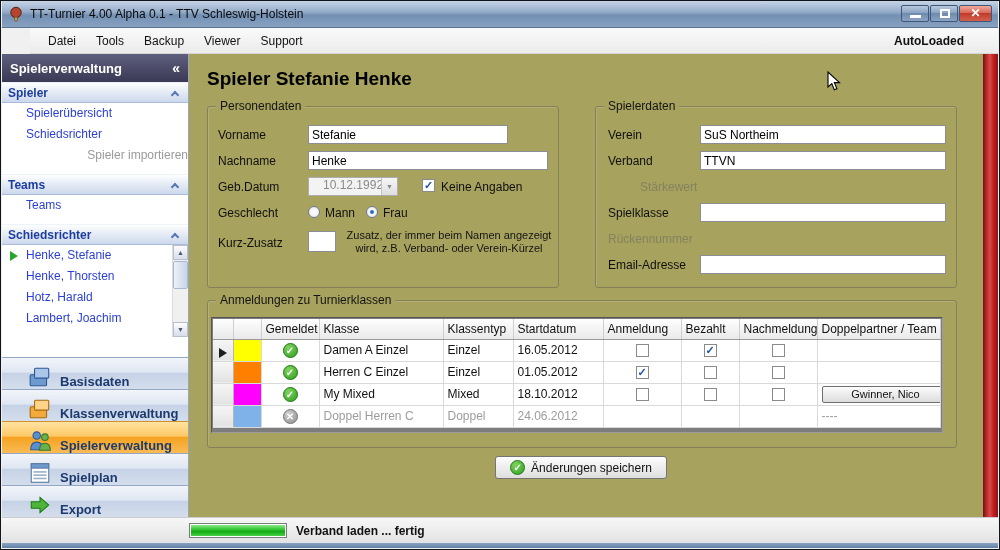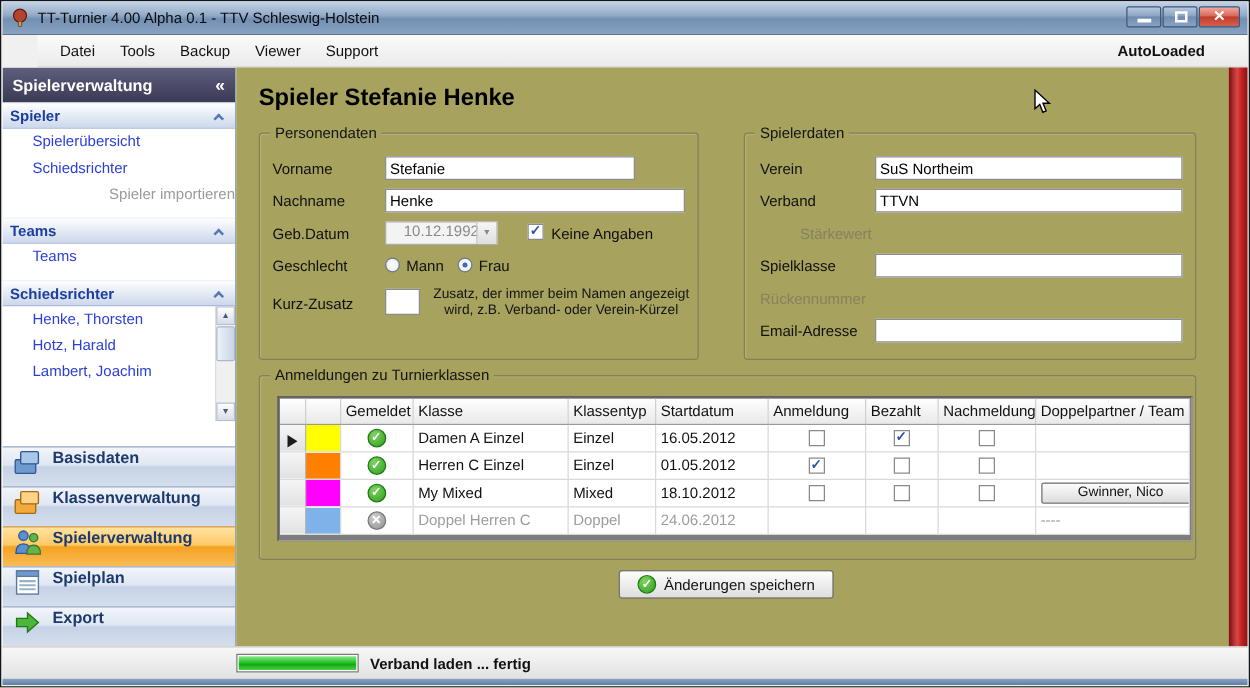--- a/index.html
+++ b/index.html
@@ -40,21 +40,21 @@
   .sec-gap{height:8px;}
   .ref-list{position:relative;height:92px;overflow:hidden;}
   .ref-item{height:21px;line-height:21px;padding-left:24px;color:#2b3fd6;position:relative;cursor:pointer;white-space:nowrap;}
   .sel-arrow{position:absolute;left:8px;top:6px;width:0;height:0;border-left:8px solid #2ba52b;border-top:5px solid transparent;border-bottom:5px solid transparent;}
   .ref-scroll{position:absolute;right:0;top:0;width:16px;height:100%;background:#f0f0f0;border-left:1px solid #dcdcdc;}
   .scroll-btn{height:15px;background:linear-gradient(#fdfdfd,#d8dde8);border:1px solid #b8c0d0;font-size:7px;color:#4a5a78;text-align:center;line-height:13px;cursor:pointer;}
   .scroll-btn.down{position:absolute;bottom:0;left:0;width:100%;}
   .scroll-thumb{position:absolute;top:16px;left:0;width:100%;height:28px;background:linear-gradient(to right,#eef2f8,#c8d4e8);border:1px solid #a8b8d0;border-radius:2px;cursor:pointer;}
 
   .nav{position:absolute;left:0;right:0;bottom:0;}
-  .nav-btn{height:32px;display:flex;align-items:flex-start;gap:8px;padding-left:8px;cursor:pointer;
+  .nav-btn{height:32px;display:flex;align-items:flex-end;gap:8px;padding-left:26px;cursor:pointer;
     border-top:1px solid #93a6c6;font-weight:bold;font-size:13px;color:#1c3a6e;
     background:linear-gradient(#f2f5fa 0%,#dfe7f2 45%,#c6d2e6 50%,#d4deec 100%);}
   .nav-btn.active{background:linear-gradient(#ffe3a0 0%,#fdc968 45%,#f5a222 50%,#f9bc55 100%);border-top:1px solid #d09030;}
   .nav-btn svg{width:24px;height:24px;flex:0 0 auto;}
 
   
   .content{position:absolute;left:188px;top:53px;right:16px;bottom:32px;background:#a7a25e;overflow:hidden;}
   .red-strip{position:absolute;right:1px;top:53px;width:15px;bottom:32px;cursor:pointer;
     background:linear-gradient(to right,#7e0e0e,#d84848 45%,#c02020 70%,#8e1212);}
   .heading{padding:14px 0 0 18px;font-size:19px;font-weight:bold;color:#000;}
@@ -70,21 +70,21 @@
   .tbx{position:absolute;height:19px;border:1px solid #8a8d94;background:#fff;font-family:inherit;font-size:12px;padding:0 3px;color:#000;outline:none;}
   .combo{position:absolute;height:19px;border:1px solid #adadad;background:#f3f3f3;color:#8a8a8a;display:flex;align-items:flex-start;padding-left:14px;}
   .combo .dd{position:absolute;right:0;top:0;bottom:0;width:16px;background:linear-gradient(#f6f6f6,#dedede);border-left:1px solid #c4c4c4;
     font-size:7px;color:#888;display:flex;align-items:center;justify-content:center;}
   .cbx{position:absolute;width:13px;height:13px;background:#fff;border:1px solid #8a8a8a;font-size:11px;line-height:11px;text-align:center;color:#2456a8;font-weight:bold;cursor:pointer;}
   .radio{position:absolute;width:12px;height:12px;border:1px solid #6f7d8d;border-radius:50%;background:radial-gradient(#fff,#e6e6e6);cursor:pointer;}
   .radio.sel::after{content:"";position:absolute;left:3px;top:3px;width:4px;height:4px;border-radius:50%;background:#2f6fc0;}
   .hint{position:absolute;font-size:11px;line-height:13px;text-align:center;color:#141414;}
 
   
-  .grid-panel{position:absolute;left:14px;top:16px;width:732px;height:116px;background:#7d7d7d;
+  .grid-panel{position:absolute;left:3px;top:16px;width:732px;height:116px;background:#7d7d7d;
     border:1px solid #565656;border-right-color:#9c9c9c;border-bottom-color:#9c9c9c;padding:1px;}
   .grid{border-collapse:collapse;table-layout:fixed;width:728px;background:#fff;font-size:12px;}
   .grid th{height:20px;background:linear-gradient(#fefefe,#e9e9e9);border-right:1px solid #cfcfcf;border-bottom:1px solid #9a9a9a;
     font-weight:normal;text-align:left;padding:0 4px;overflow:hidden;white-space:nowrap;}
   .grid td{height:22px;border-right:1px solid #d9d9d9;border-bottom:1px solid #d9d9d9;padding:0 4px;overflow:hidden;white-space:nowrap;background:#fff;}
   .grid td.selcell{background:linear-gradient(#f6f6f6,#e2e2e2);border-right:1px solid #b5b5b5;padding:0;}
   .cur-arrow{display:block;margin:5px auto 0;width:0;height:0;border-left:8px solid #1c1c1c;border-top:5px solid transparent;border-bottom:5px solid transparent;}
   .grid td.colorcell{padding:0;}
   .grid td.center{text-align:center;}
   .grid tr.disabled td{color:#9c9c9c;}
@@ -163,20 +163,24 @@
       <span class="chev"></span>
     </div>
     <div class="side-link">Teams</div>
 
     <div class="sec-gap"></div>
     <div class="section-title">
       <span>Schiedsrichter</span>
       <span class="chev"></span>
     </div>
     <div class="ref-list">
+      <div class="ref-item">
+        <span class="sel-arrow"></span>
+        <span>Henke, Stefanie</span>
+      </div>
       <div class="ref-item">Henke, Thorsten</div>
       <div class="ref-item">Hotz, Harald</div>
       <div class="ref-item">Lambert, Joachim</div>
       <div class="ref-scroll">
         <div class="scroll-btn">▲</div>
         <div class="scroll-thumb"></div>
         <div class="scroll-btn down">▼</div>
       </div>
     </div>
 

